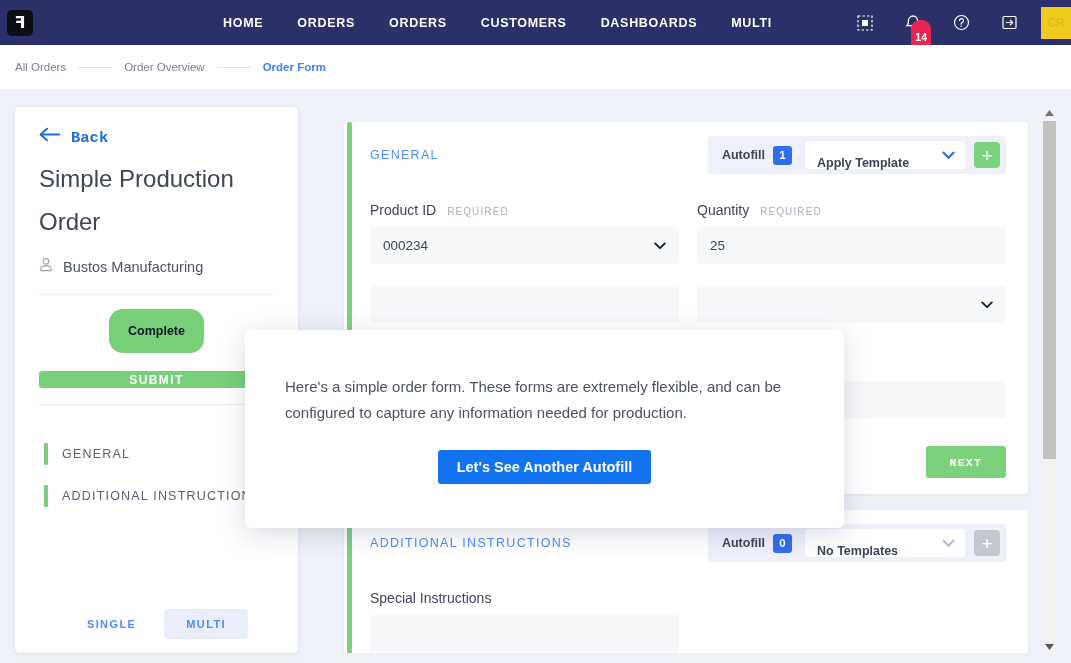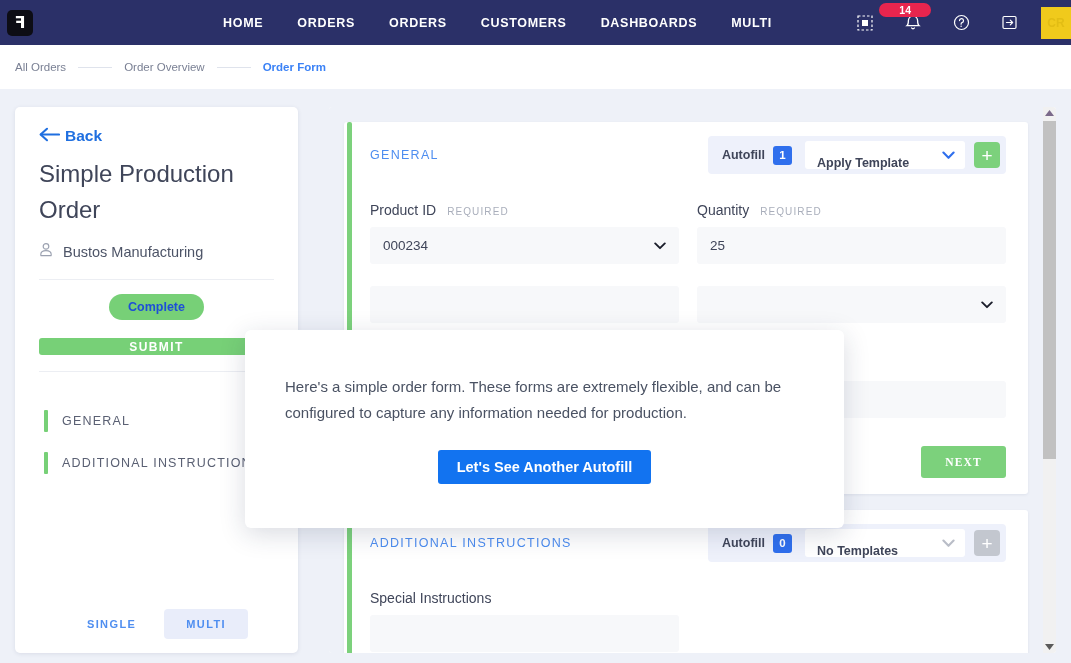--- a/index.html
+++ b/index.html
@@ -36,22 +36,22 @@
   .nav-icons {
     display: flex; align-items: center; gap: 0;
     margin-left: auto;
   }
   .nav-icon {
     width: 48px; height: 45px;
     display: flex; align-items: center; justify-content: center;
     position: relative; color: #ffffff;
   }
   .badge {
-    position: absolute; top: 3px; right: 6px;
-    min-width: 19px; height: 14px; padding: 0 20px;
+    position: absolute; top: 20px; right: 6px;
+    min-width: 19px; height: 33px; padding: 0 4px;
     background: #e8254e; border-radius: 9px;
     color: #fff; font-size: 10.5px; font-weight: 700;
     display: flex; align-items: center; justify-content: center;
     font-family: "Liberation Sans", sans-serif;
   }
   .avatar {
     width: 30px; height: 32px; margin-left: 8px;
     background: #f0ca1c; color: #e2bd14;
     display: flex; align-items: center; justify-content: center;
     font-size: 12px; font-weight: 700; overflow: hidden;
@@ -85,39 +85,40 @@
 
   
   .leftcard {
     position: absolute; left: 15px; top: 18px;
     width: 283px; height: 546px;
     background: #ffffff; border-radius: 5px;
     box-shadow: 0 1px 4px rgba(40,50,90,.10);
     display: flex; flex-direction: column;
   }
   .back-row {
-    display: flex; align-items: flex-start; gap: 5px;
+    display: flex; align-items: flex-end; gap: 11px;
     margin: 20px 0 0 24px;
+    font-family: Liberation Mono, monospace;
   }
   .back-label { color: #1f6fe0; font-size: 15.5px; font-weight: 700; }
   .order-title {
     margin: 10px 24px 0 24px;
-    font-size: 24px; line-height: 36px; color: #3f4559; font-weight: 400;
+    font-size: 24px; line-height: 43px; color: #3f4559; font-weight: 400;
   }
   .cust-row {
     display: flex; align-items: center; gap: 10px;
     margin: 14px 0 0 24px;
   }
   .cust-name { font-size: 14.5px; color: #4d5467; }
   .divider { height: 1px; background: #eceef3; margin: 18px 24px 0 24px; }
   .status-wrap { display: flex; justify-content: center; margin-top: 14px; }
   .status-pill {
-    background: #77d077; color: #1d4ed8;
+    background: #77d077; color: #0f172a;
     font-size: 12.5px; font-weight: 600;
-    padding: 6px 19px; border-radius: 14px;
+    padding: 15px 19px; border-radius: 14px;
   }
   .submit-btn {
     margin: 18px 24px 0 24px; height: 17px;
     background: #77d077; color: #ffffff; border: none; border-radius: 3px;
     font-size: 12px; font-weight: 700; letter-spacing: 1.4px;
     font-family: "Liberation Sans", sans-serif; cursor: pointer;
   }
   .section-list { margin-top: 28px; }
   .section-item {
     display: flex; align-items: center; gap: 14px;
@@ -211,21 +212,21 @@
   .chev { color: #1b1e2b; font-size: 12px; font-weight: 700; }
 
   .fcard-footer {
     display: flex; justify-content: flex-end;
     padding: 14px 22px 16px 18px;
   }
   .next-btn {
     background: #7cd17c; color: #ffffff; border: none; border-radius: 3px;
     height: 32px; padding: 0 24px;
     font-size: 11.5px; font-weight: 600; letter-spacing: 1.2px;
-    font-family: Liberation Serif, serif; cursor: pointer;
+    font-family: Liberation Mono, monospace; cursor: pointer;
   }
 
   
   .scrollbar {
     position: absolute; right: 0; top: 0;
     width: 13px; height: 546px; background: #f1f1f1;
   }
   .sb-arrow {
     position: absolute; left: 0; width: 13px; height: 12px;
     display: flex; align-items: center; justify-content: center;

